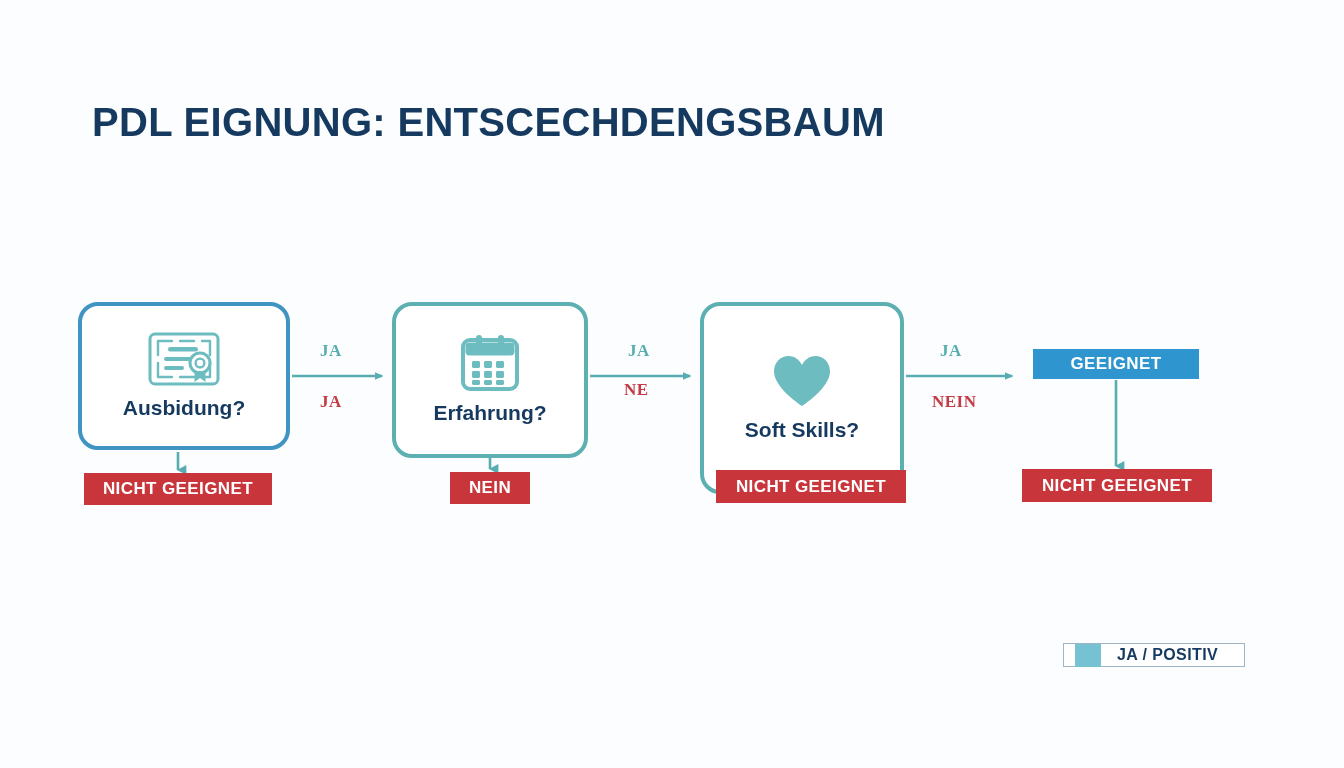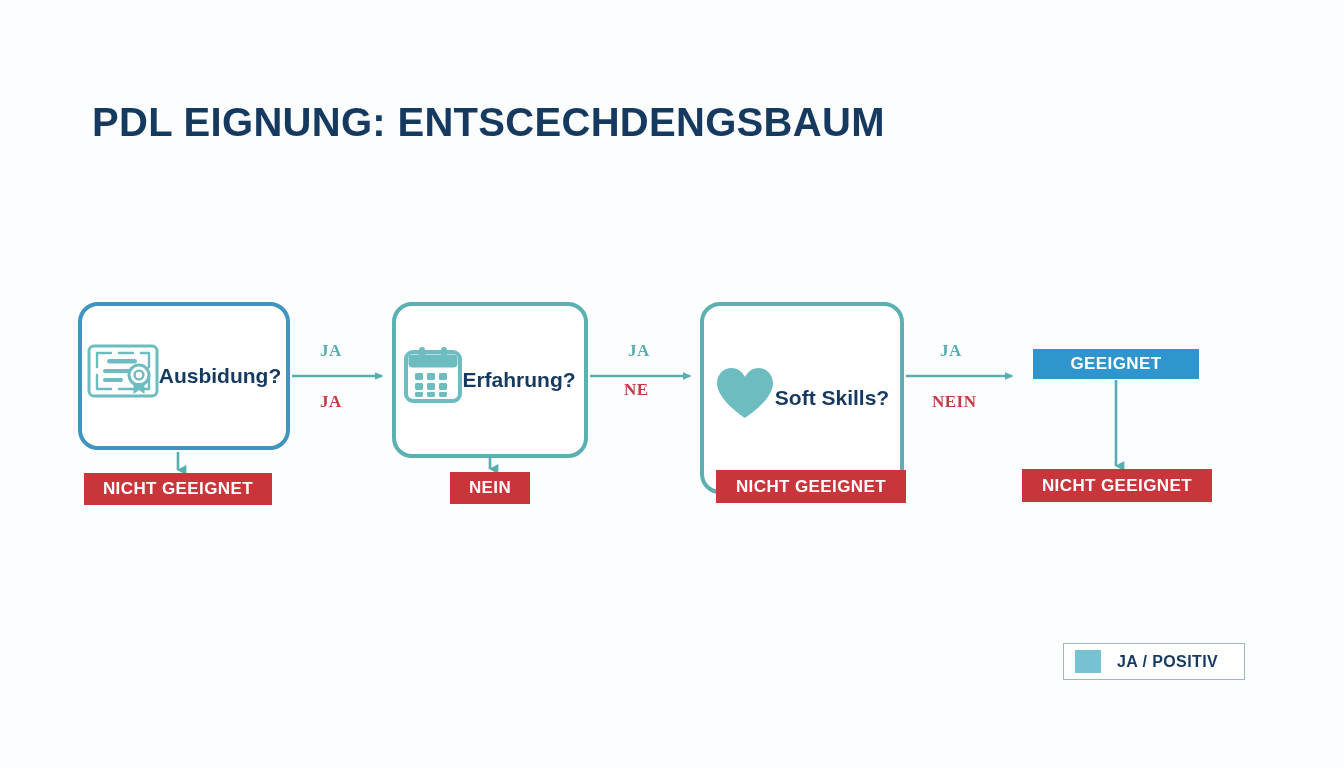--- a/index.html
+++ b/index.html
@@ -33,21 +33,21 @@
     white-space: nowrap;
   }
 
   
   .node {
     position: absolute;
     box-sizing: border-box;
     background: #ffffff;
     border-radius: 20px;
     display: flex;
-    flex-direction: row;
+    flex-direction: column;
     align-items: center;
     justify-content: center;
   }
   .node .node-icon {
     display: block;
     margin-bottom: 6px;
   }
   .node .node-label {
     font-size: 21px;
     font-weight: bold;
@@ -102,21 +102,21 @@
   #edge-1-no  { left: 624px; top: 380px; }
   #edge-2-yes { left: 940px; top: 341px; }
   #edge-2-no  { left: 932px; top: 392px; }
 
   
   #legend {
     position: absolute;
     left: 1063px;
     top: 643px;
     width: 182px;
-    height: 37px;
+    height: 24px;
     box-sizing: border-box;
     border: 1px solid #9fb4c6;
     background: #ffffff;
     display: flex;
     align-items: center;
     padding-left: 11px;
   }
   #legend-swatch {
     width: 26px;
     height: 23px;

